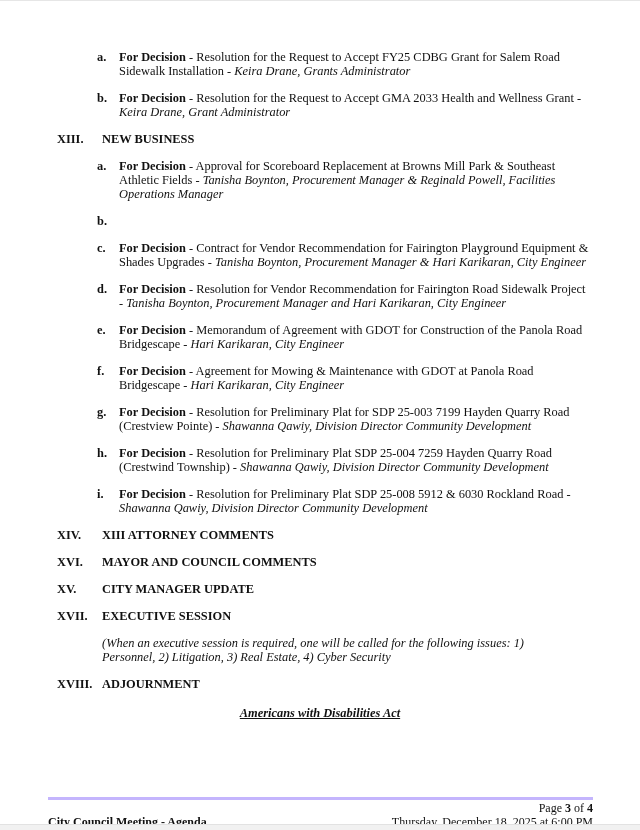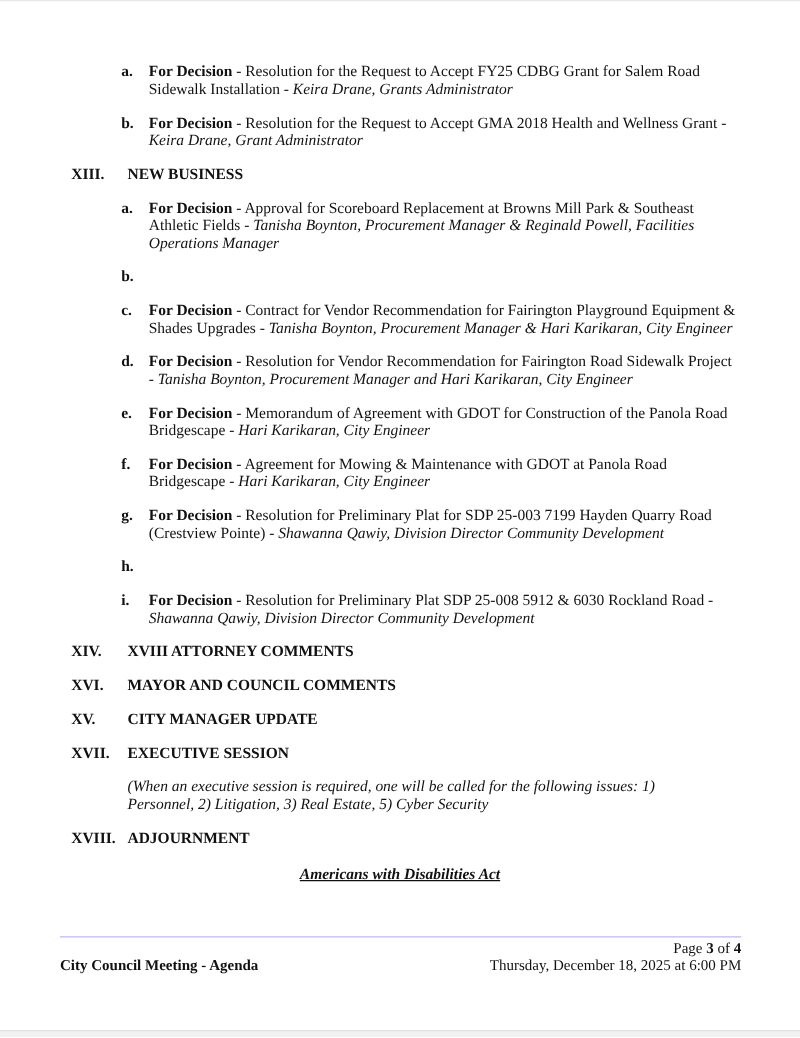--- a/index.html
+++ b/index.html
@@ -40,22 +40,22 @@
     text-align: center;
     font-weight: bold;
     font-style: italic;
     text-decoration: underline;
   }
 
   .footer {
     position: absolute;
     left: 48px;
     right: 47px;
-    top: 748px;
-    border-top: 1px solid #c4b5fd;
+    top: 796px;
+    border-top: 3px solid #c4b5fd;
     font-size: 12px;
     line-height: 13px;
   }
   .footer-line1 { text-align: right; margin-top: 2px; }
   .footer-line2 { display: flex; justify-content: space-between; margin-top: 0.5px; }
   .footer b { font-weight: bold; }
 
   .bottom-edge {
     position: absolute;
     bottom: 0; left: 0; right: 0;
@@ -69,21 +69,21 @@
 
 <div class="page">
   <div class="doc">
 
     <div class="item">
       <span class="letter">a.</span>
       <span class="body"><b>For Decision</b><span> - Resolution for the Request to Accept FY25 CDBG Grant for Salem Road Sidewalk Installation - </span><i>Keira Drane, Grants Administrator</i></span>
     </div>
     <div class="item">
       <span class="letter">b.</span>
-      <span class="body"><b>For Decision</b><span> - Resolution for the Request to Accept GMA 2018 Health and Wellness Grant - </span><i>Keira Drane, Grant Administrator</i></span>
+      <span class="body"><b>For Decision</b><span> - Resolution for the Request to Accept GMA 2033 Health and Wellness Grant - </span><i>Keira Drane, Grant Administrator</i></span>
     </div>
 
     <div class="section">
       <span class="numeral">XIII.</span>
       <span class="title">NEW BUSINESS</span>
     </div>
 
     <div class="item">
       <span class="letter">a.</span>
       <span class="body"><b>For Decision</b><span> - Approval for Scoreboard Replacement at Browns Mill Park &amp; Southeast Athletic Fields - </span><i>Tanisha Boynton, Procurement Manager &amp; Reginald Powell, Facilities Operations Manager</i></span>
@@ -106,44 +106,45 @@
     <div class="item">
       <span class="letter">f.</span>
       <span class="body"><b>For Decision</b><span> - Agreement for Mowing &amp; Maintenance with GDOT at Panola Road Bridgescape  - </span><i>Hari Karikaran, City Engineer</i></span>
     </div>
     <div class="item">
       <span class="letter">g.</span>
       <span class="body"><b>For Decision</b><span> - Resolution for Preliminary Plat for SDP 25-003 7199 Hayden Quarry Road (Crestview Pointe) - </span><i>Shawanna Qawiy, Division Director Community Development</i></span>
     </div>
     <div class="item">
       <span class="letter">h.</span>
+      <span class="body"><b>For Decision</b><span> - Resolution for Preliminary Plat SDP 25-004 7259 Hayden Quarry Road (Crestwind Township) - </span><i>Shawanna Qawiy, Division Director Community Development</i></span>
     </div>
     <div class="item">
       <span class="letter">i.</span>
       <span class="body"><b>For Decision</b><span> - Resolution for Preliminary Plat SDP 25-008 5912 &amp; 6030 Rockland Road - </span><i>Shawanna Qawiy, Division Director Community Development</i></span>
     </div>
 
     <div class="section">
       <span class="numeral">XIV.</span>
-      <span class="title">XVIII ATTORNEY COMMENTS</span>
+      <span class="title">XIII ATTORNEY COMMENTS</span>
     </div>
     <div class="section">
       <span class="numeral">XVI.</span>
       <span class="title">MAYOR AND COUNCIL COMMENTS</span>
     </div>
     <div class="section">
       <span class="numeral">XV.</span>
       <span class="title">CITY MANAGER UPDATE</span>
     </div>
     <div class="section">
       <span class="numeral">XVII.</span>
       <span class="title">EXECUTIVE SESSION</span>
     </div>
 
-    <div class="note">(When an executive session is required, one will be called for the following issues: 1) Personnel, 2) Litigation, 3) Real Estate, 5) Cyber Security</div>
+    <div class="note">(When an executive session is required, one will be called for the following issues: 1) Personnel, 2) Litigation, 3) Real Estate, 4) Cyber Security</div>
 
     <div class="section">
       <span class="numeral">XVIII.</span>
       <span class="title">ADJOURNMENT</span>
     </div>
 
     <div class="ada">Americans with Disabilities Act</div>
   </div>
 
   <div class="footer">

